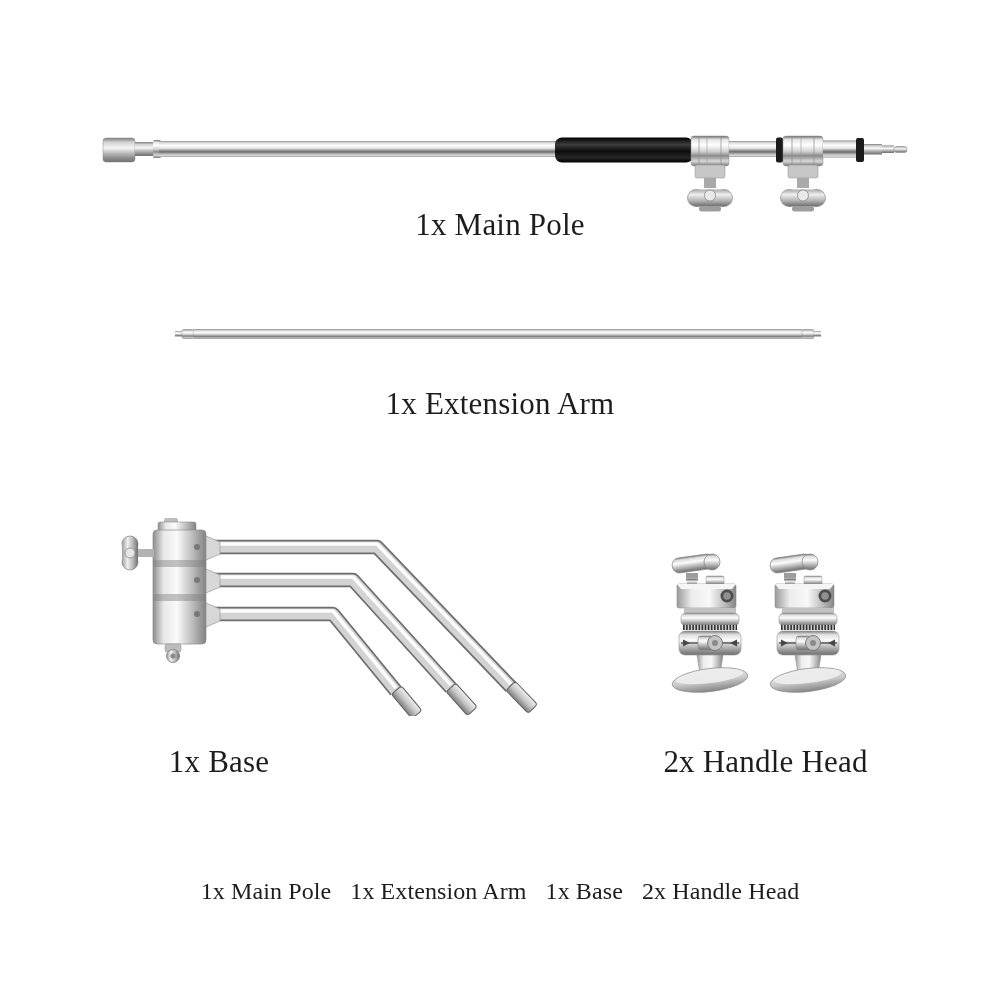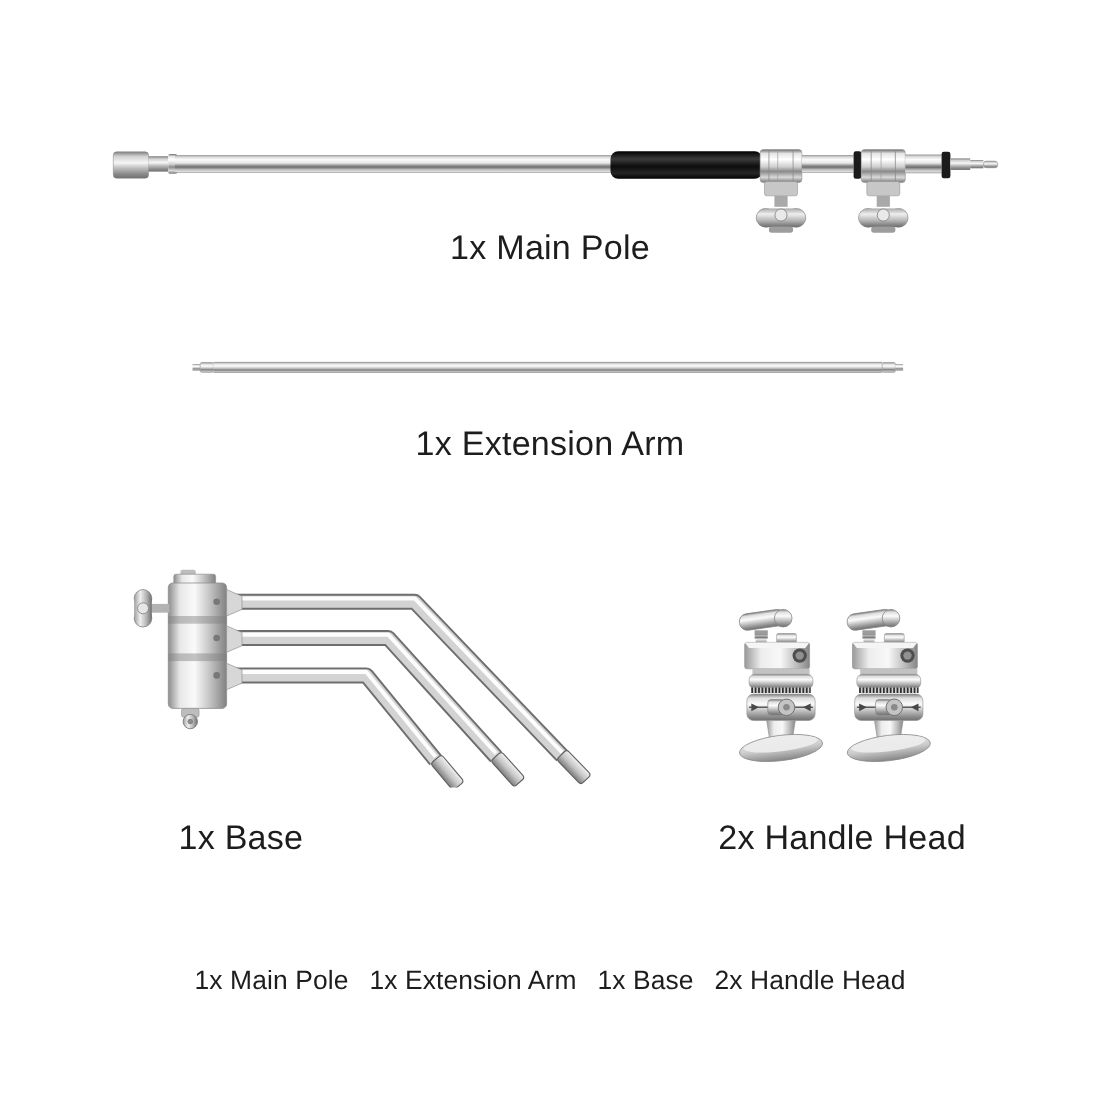--- a/index.html
+++ b/index.html
@@ -1,18 +1,18 @@
 <!DOCTYPE html>
 <html><head>
 <meta charset="utf-8">
 <style>
   html,body{margin:0;padding:0;}
   .canvas{
     position:relative;width:1000px;height:1000px;background:#ffffff;
-    font-family:Liberation Sans, sans-serif;overflow:hidden;
+    font-family:Liberation Serif, serif;overflow:hidden;
   }
   .fig{position:absolute;margin:0;padding:0;}
   .fig svg{display:block;}
   .part-label{
     position:absolute;font-size:31px;font-weight:400;color:#1d1d1d;
     text-align:center;letter-spacing:0.2px;white-space:nowrap;
   }
   .label-main-pole{left:0;right:0;top:207px;}
   .label-extension-arm{left:0;right:0;top:386px;}
   .label-base{left:108px;width:222px;top:744px;}

